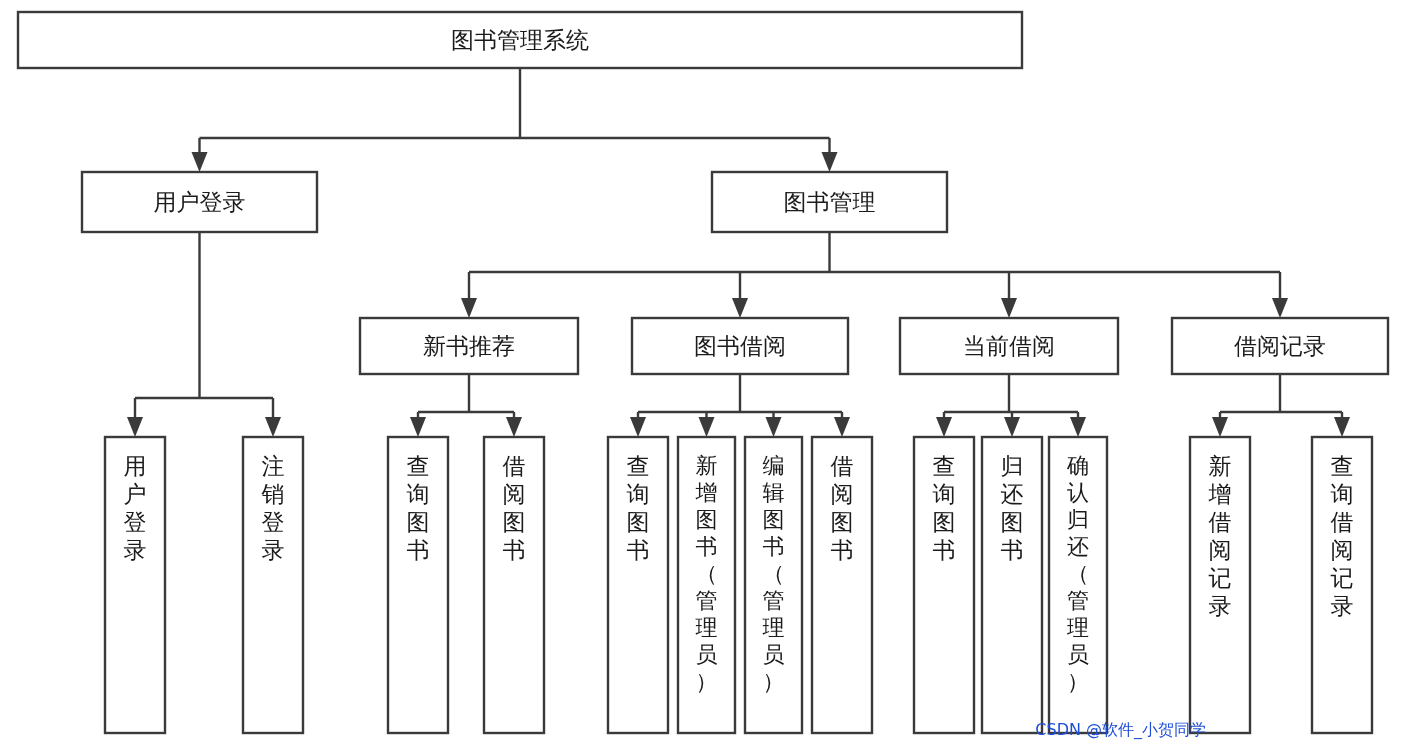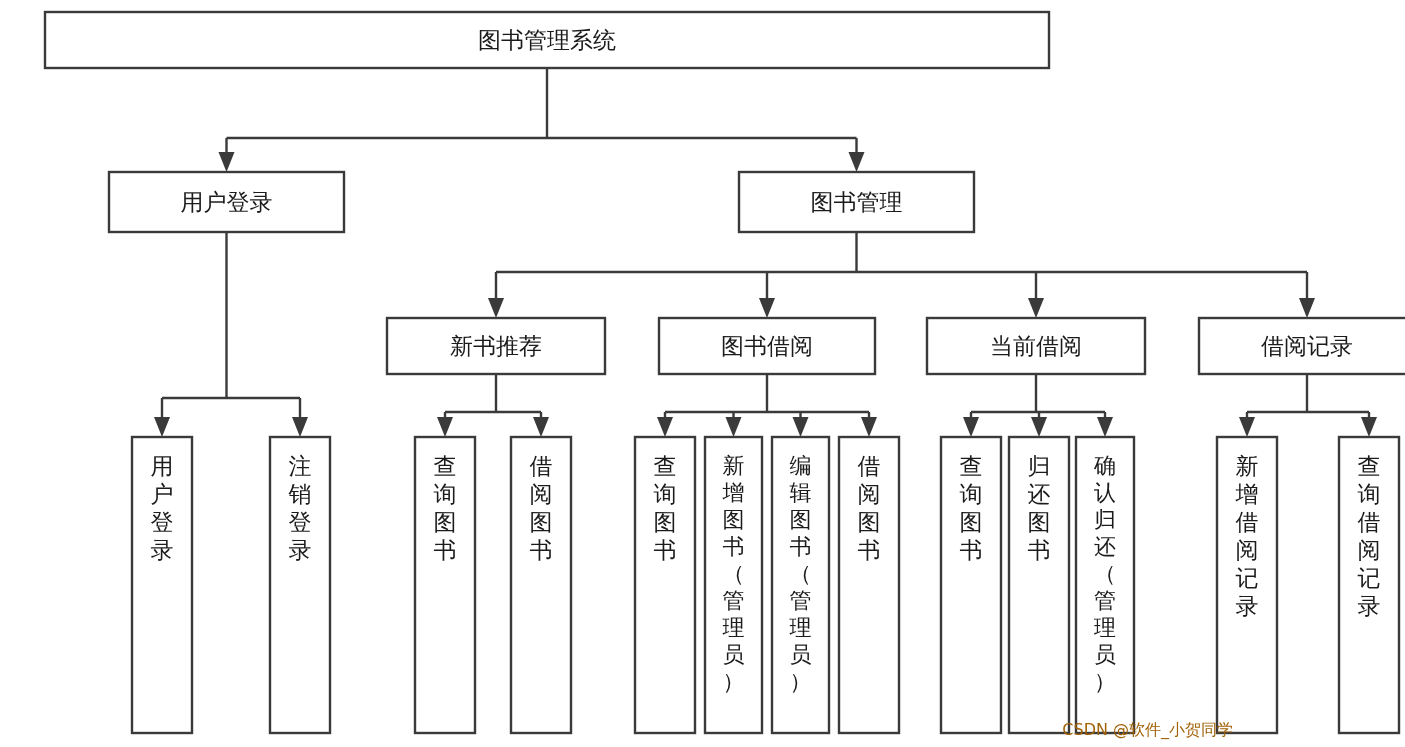--- a/index.html
+++ b/index.html
@@ -12,21 +12,20 @@
     width: 1405px;
     height: 747px;
     font-family: "DejaVu Sans", "Liberation Sans", sans-serif;
     overflow: hidden;
     position: relative;
   }
   #diagram-root {
     position: relative;
     width: 1216px;
     height: 747px;
-    margin-left: 27px;
   }
   svg#diagram-svg {
     position: absolute;
     left: 0;
     top: 0;
     width: 1405px;
     height: 747px;
     display: block;
   }
   .node-box {
@@ -43,21 +42,21 @@
   .arrow-head {
     fill: #3a3a3a;
     stroke: none;
   }
   .watermark-text {
     position: absolute;
     right: 10px;
     bottom: 6px;
     font-family: "DejaVu Sans", "Liberation Sans", sans-serif;
     font-size: 16px;
-    color: #a16207;
+    color: #1d4ed8;
     white-space: nowrap;
     pointer-events: none;
     user-select: none;
   }
 </style>
 </head>
 <body>
 
 <div id="diagram-root">
   <svg id="diagram-svg" viewBox="0 0 1405 747">

